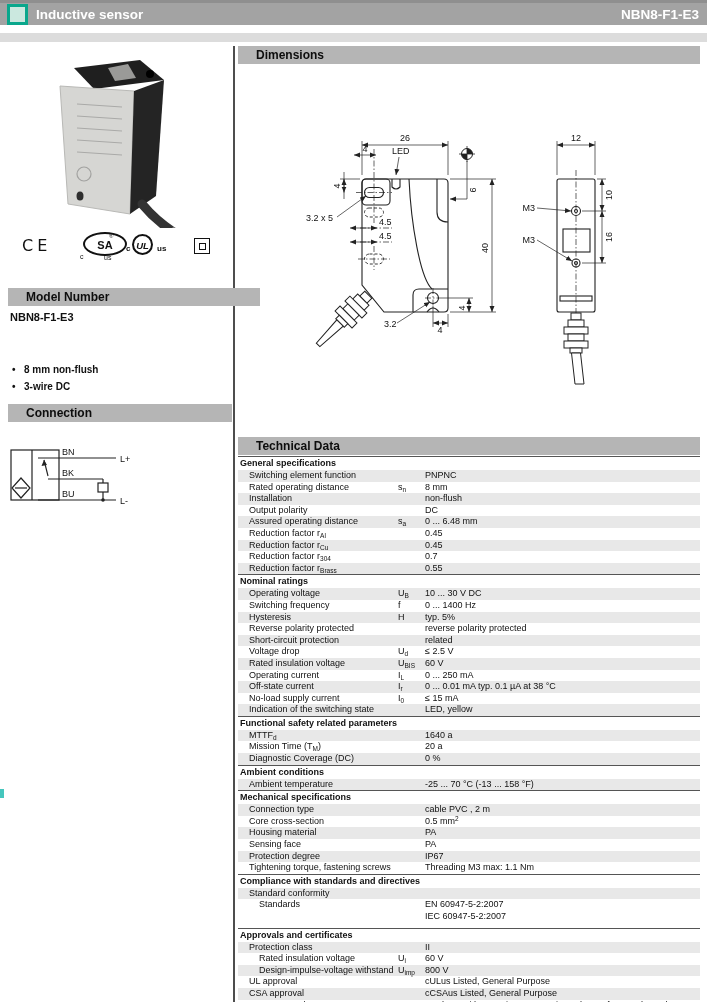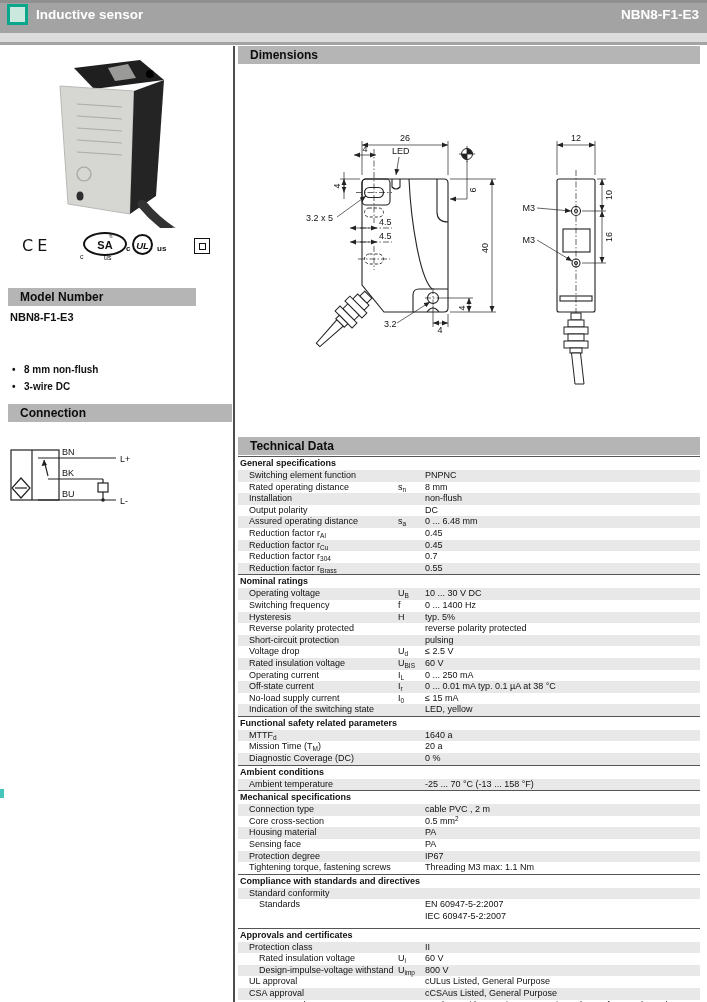--- a/index.html
+++ b/index.html
@@ -2,32 +2,32 @@
 <html><head>
 <meta charset="utf-8">
 <style>
   * { margin:0; padding:0; box-sizing:border-box; }
   html,body { width:707px; height:1002px; background:#fff; overflow:hidden;
               font-family:"Liberation Sans", sans-serif; color:#111; }
   #page { position:relative; width:707px; height:1002px; background:#fff; }
 
   
   .top-border { position:absolute; left:0; top:0; width:707px; height:3px; background:#8f8f8f; }
-  .top-header { position:absolute; left:0; top:3px; width:707px; height:42px; background:#a3a3a3; }
+  .top-header { position:absolute; left:0; top:3px; width:707px; height:22px; background:#a3a3a3; }
   .logo-sq { position:absolute; left:7px; top:1px; width:21px; height:21px;
              border:3px solid #0aa78c; background:#cbe8df; }
   .top-title { position:absolute; left:36px; top:4px; font-size:13.5px; font-weight:bold; color:#fff; }
   .top-model { position:absolute; right:8px; top:4px; font-size:13.5px; font-weight:bold; color:#fff; }
   .band { position:absolute; left:0; top:33px; width:707px; height:9px; background:#dcdcdc; }
 
   .vsep { position:absolute; left:233px; top:46px; width:2px; height:956px; background:#4d4d4d; }
   .teal-mark { position:absolute; left:0; top:789px; width:4px; height:9px; background:#45c6bd; }
 
   .section-bar { position:absolute; height:18px; background:#b5b5b5; font-size:12px;
-                 font-weight:bold; line-height:18px; padding-left:12px; color:#0d0d0d; }
+                 font-weight:bold; line-height:18px; padding-left:18px; color:#0d0d0d; }
 
   
   .model-value { position:absolute; left:10px; top:311px; font-size:11px; font-weight:bold; }
   .features-list { position:absolute; left:10px; top:361px; width:215px; }
   .feature-item { font-size:10px; font-weight:bold; line-height:17px; display:flex; }
   .feature-item .dot { width:14px; padding-left:2px; }
 
   
   .certs { position:absolute; left:18px; top:231px; width:202px; height:32px; }
   .ce-mark { position:absolute; left:4px; top:5px; font-size:16px; letter-spacing:4px;
@@ -110,21 +110,21 @@
     <span class="ul-mark">
       <span class="ul-c">c</span>
       <span class="ul-circle">UL</span>
       <span class="ul-us">us</span>
     </span>
     <span class="sq-mark">
         <span class="sq-inner"></span>
       </span>
   </div>
 
-  <div class="section-bar" style="left:8px;top:288px;width:188px">Model Number</div>
+  <div class="section-bar" style="left:8px;top:288px;width:252px">Model Number</div>
   <div class="model-value">NBN8-F1-E3</div>
 
   <div class="features-list">
       <div class="feature-item">
         <span class="dot">•</span>
         <span>8 mm non-flush</span>
       </div>
       <div class="feature-item">
         <span class="dot">•</span>
         <span>3-wire DC</span>
@@ -355,21 +355,21 @@
         <div class="tdt-value">typ. 5%</div>
       </div>
       <div class="tdt-row">
         <div class="tdt-label">Reverse polarity protected</div>
         <div class="tdt-symbol"></div>
         <div class="tdt-value">reverse polarity protected</div>
       </div>
       <div class="tdt-row shaded">
         <div class="tdt-label">Short-circuit protection</div>
         <div class="tdt-symbol"></div>
-        <div class="tdt-value">pulsing</div>
+        <div class="tdt-value">related</div>
       </div>
       <div class="tdt-row">
         <div class="tdt-label">Voltage drop</div>
         <div class="tdt-symbol">U<sub>d</sub></div>
         <div class="tdt-value">≤ 2.5 V</div>
       </div>
       <div class="tdt-row shaded">
         <div class="tdt-label">Rated insulation voltage</div>
         <div class="tdt-symbol">U<sub>BIS</sub></div>
         <div class="tdt-value">60 V</div>

